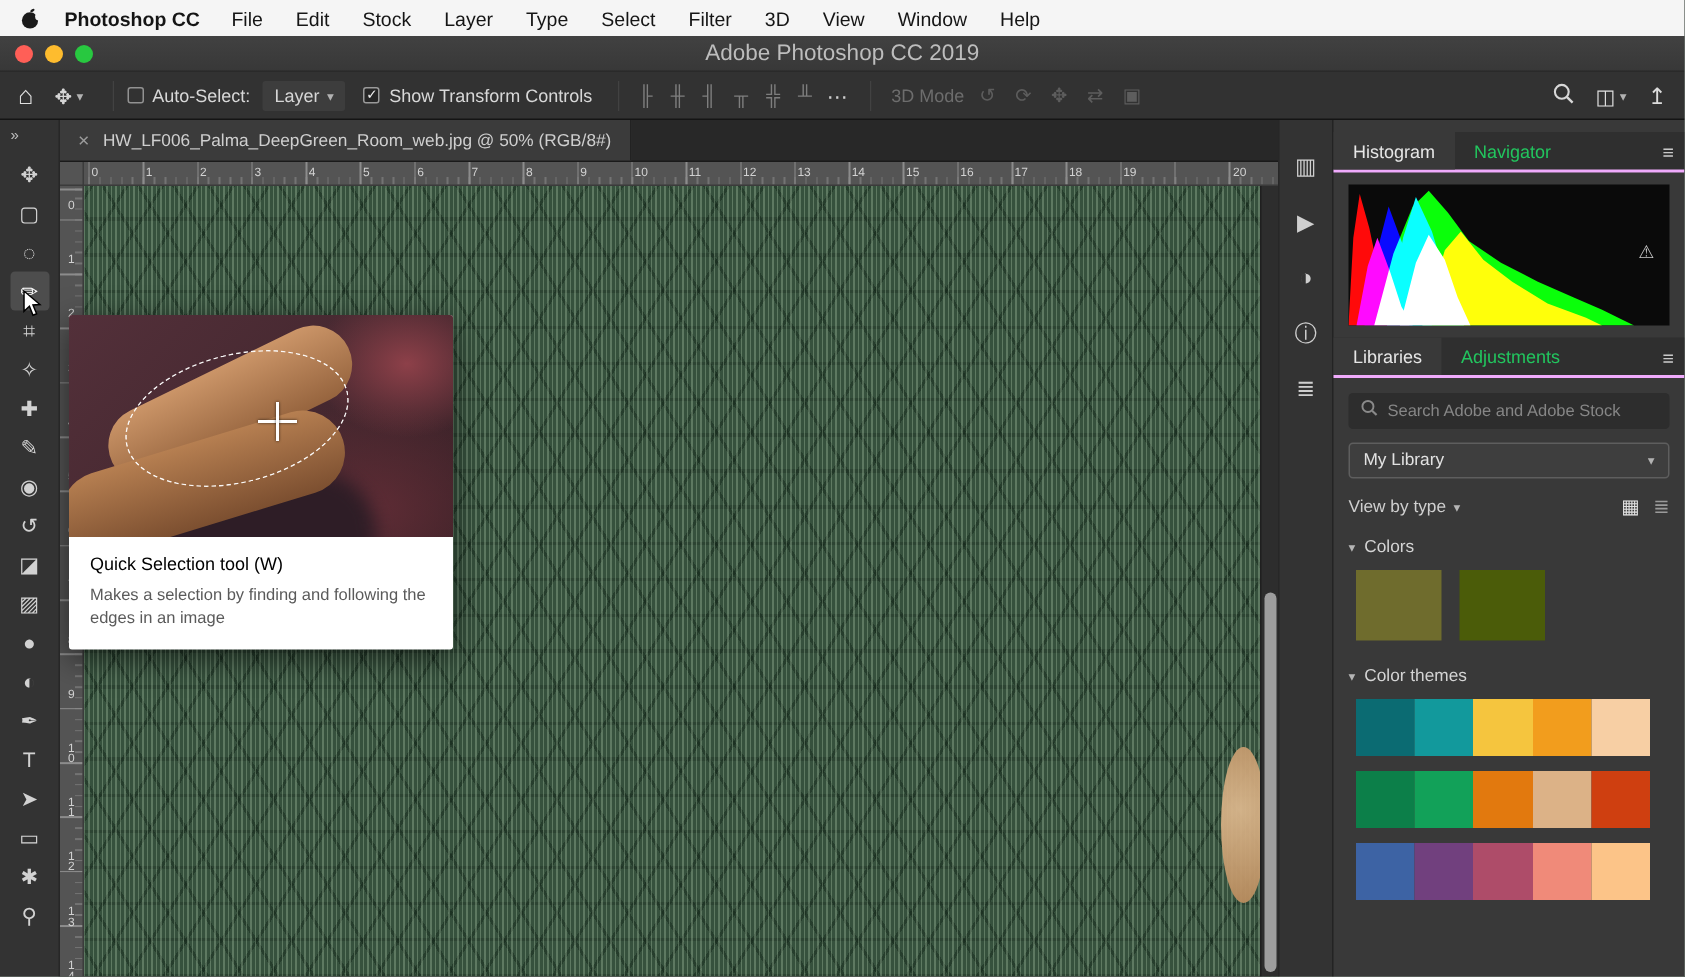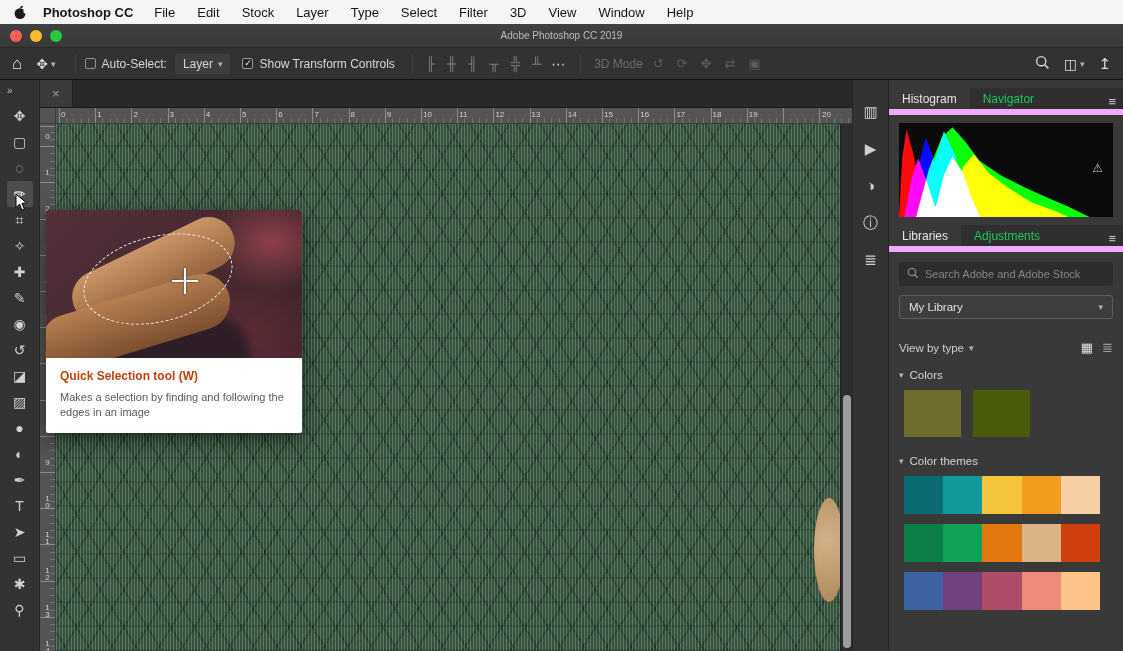--- a/index.html
+++ b/index.html
@@ -10,21 +10,21 @@
   .menubar { position:absolute; top:0; left:0; right:0; height:24px; background:#f5f5f5;
              display:flex; align-items:center; padding-left:14px; font-size:13px; color:#151515; z-index:30; }
   .apple { display:flex; align-items:center; margin-right:6px; }
   .app-name { font-weight:bold; padding:0 10px; }
   .menu-items { display:flex; }
   .menu-item { padding:0 11px; }
 
   
   .titlebar { position:absolute; top:24px; left:0; right:0; height:24px;
               background:linear-gradient(#414141,#383838); border-bottom:1px solid #2a2a2a;
-              display:flex; align-items:center; justify-content:center; color:#bdbdbd; font-size:10px; z-index:29; }
+              display:flex; align-items:center; justify-content:center; color:#bdbdbd; font-size:15px; z-index:29; }
   .traffic { position:absolute; left:10px; top:6px; display:flex; gap:8px; }
   .dot { width:12px; height:12px; border-radius:50%; }
 
   
   .optionsbar { position:absolute; top:48px; left:0; right:0; height:32px; background:#323232;
                 border-bottom:1px solid #141414; display:flex; align-items:center; color:#d6d6d6;
                 font-size:12px; z-index:28; padding:0 12px; }
   .ob-home { font-size:17px; margin-right:14px; color:#e0e0e0; }
   .ob-move { display:flex; align-items:center; gap:3px; margin-right:10px; font-size:14px; }
   .chev { font-size:9px; color:#b2b2b2; }
@@ -114,47 +114,47 @@
   .f3 { width:230px; height:80px; left:-24px; top:118px; transform:rotate(-10deg);
         background:#2e1d26; filter:blur(6px); }
   .sel-ellipse { position:absolute; width:152px; height:86px; left:36px; top:26px; border-radius:50%;
                  border:1.5px dashed rgba(255,255,255,.95); transform:rotate(-14deg); }
   .xhair { position:absolute; left:126px; top:58px; width:26px; height:26px; }
   .xhair::before { content:""; position:absolute; left:0; right:0; top:12px; height:1.5px; background:#fff;
                    box-shadow:0 0 2px rgba(0,0,0,.7); }
   .xhair::after  { content:""; position:absolute; top:0; bottom:0; left:12px; width:1.5px; background:#fff;
                    box-shadow:0 0 2px rgba(0,0,0,.7); }
   .tip-body { padding:11px 14px 12px; }
-  .tip-title { font-size:12px; font-weight:bold; color:#c2410c; margin-bottom:7px; }
+  .tip-title { font-size:12px; font-weight:normal; color:#000000; margin-bottom:7px; }
   .tip-desc { font-size:11px; color:#5a5a5a; line-height:1.4; }
   .tip-link { display:block; text-align:right; margin-top:13px; font-size:12px; font-weight:bold; color:#1473e6; }
 
   
   .dock { width:36px; background:#333333; border-left:1px solid #272727; flex:none;
           display:flex; flex-direction:column; align-items:center; padding-top:24px; gap:21px; }
   .dock-icon { color:#cfcfcf; font-size:15px; line-height:16px; }
 
   
   .panel-col { width:235px; background:#393939; border-left:1px solid #232323; flex:none;
                display:flex; flex-direction:column; padding-top:8px; }
   .panel-header { height:27px; background:#2f2f2f; display:flex; align-items:stretch; position:relative;
-                  border-bottom:6px solid #f0abfc; flex:none; }
+                  border-bottom:2px solid #f0abfc; flex:none; }
   .ptab { padding:0 13px; display:flex; align-items:center; font-size:12px; color:#22c55e; }
   .ptab.active { background:#393939; color:#e6e6e6; }
   .pmenu { position:absolute; right:7px; top:6px; color:#c9c9c9; font-size:13px; }
 
   .histo-body { height:110px; padding:8px 10px; position:relative; flex:none; }
   .histo-box { width:100%; height:94px; background:#0a0a0a; position:relative; }
   .histo-box svg { width:100%; height:100%; display:block; }
   .histo-warn { position:absolute; right:10px; top:38px; color:#c9c9c9; font-size:12px; }
 
   .search-row { margin:10px 10px 9px; height:24px; background:#2d2d2d; border-radius:3px;
                 display:flex; align-items:center; padding:0 8px; gap:6px; }
   .search-ph { font-size:11px; color:#868686; }
-  .lib-select { margin:0 10px 21px; height:24px; border:1px solid #5e5e5e; border-radius:3px; background:#3e3e3e;
+  .lib-select { margin:0 10px 11px; height:24px; border:1px solid #5e5e5e; border-radius:3px; background:#3e3e3e;
                 display:flex; align-items:center; justify-content:space-between; padding:0 9px;
                 font-size:11.5px; color:#e2e2e2; }
   .view-row { margin:0 10px 11px; display:flex; align-items:center; gap:5px; font-size:11.5px; color:#cfcfcf; }
   .view-icons { margin-left:auto; display:flex; gap:9px; font-size:13px; }
   .grid-ic { color:#e0e0e0; } .list-ic { color:#9a9a9a; }
   .section-header { margin:3px 10px 9px; display:flex; align-items:center; gap:6px; font-size:11.5px; color:#d4d4d4; }
   .sec-chev { font-size:9px; color:#b5b5b5; }
   .colors-swatches { margin:0 10px 15px 15px; display:flex; gap:12px; }
   .swatch-lg { width:57px; height:47px; }
   .theme-rows { display:flex; flex-direction:column; gap:10px; margin:0 23px 0 15px; }
@@ -316,20 +316,21 @@
       <svg width="13" height="19" viewBox="0 0 13 19">
           <path d="M1 1 L1 14.5 L4.6 11.2 L7 17.2 L9.4 16.2 L7 10.3 L11.6 10 Z" fill="#ffffff" stroke="#000000" stroke-width="1"></path>
         </svg>
     </span>
   </div>
 
   <div class="canvas-col">
     <div class="tabbar">
       <div class="tab">
         <span class="tab-close">×</span>
+        <span class="tab-title">HW_LF006_Palma_DeepGreen_Room_web.jpg @ 50% (RGB/8#)</span>
       </div>
     </div>
 
     <div class="canvas-wrap">
       <div class="corner"></div>
       <div class="hruler">
           <span class="hnum" style="left: 5px;">0</span>
           <span class="hnum" style="left: 41.2px;">1</span>
           <span class="hnum" style="left: 77.4px;">2</span>
           <span class="hnum" style="left: 113.6px;">3</span>

